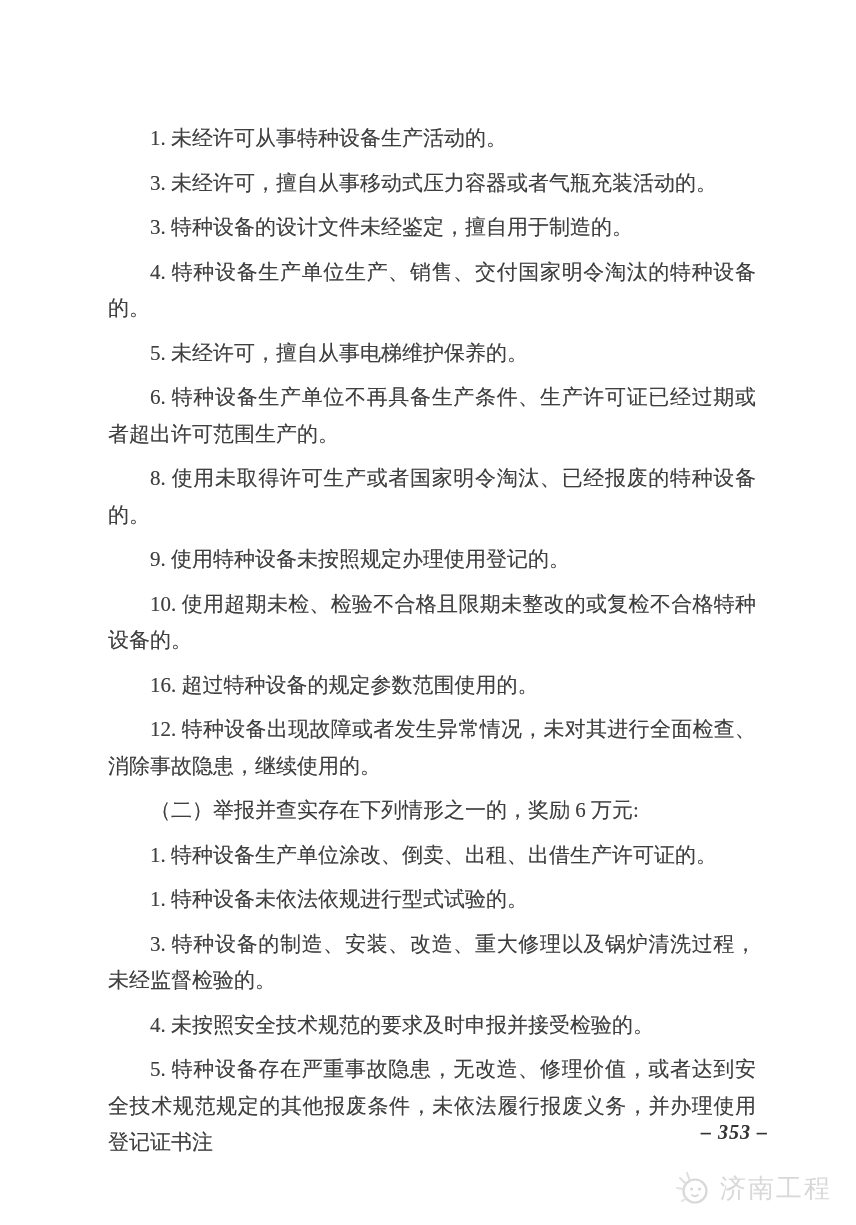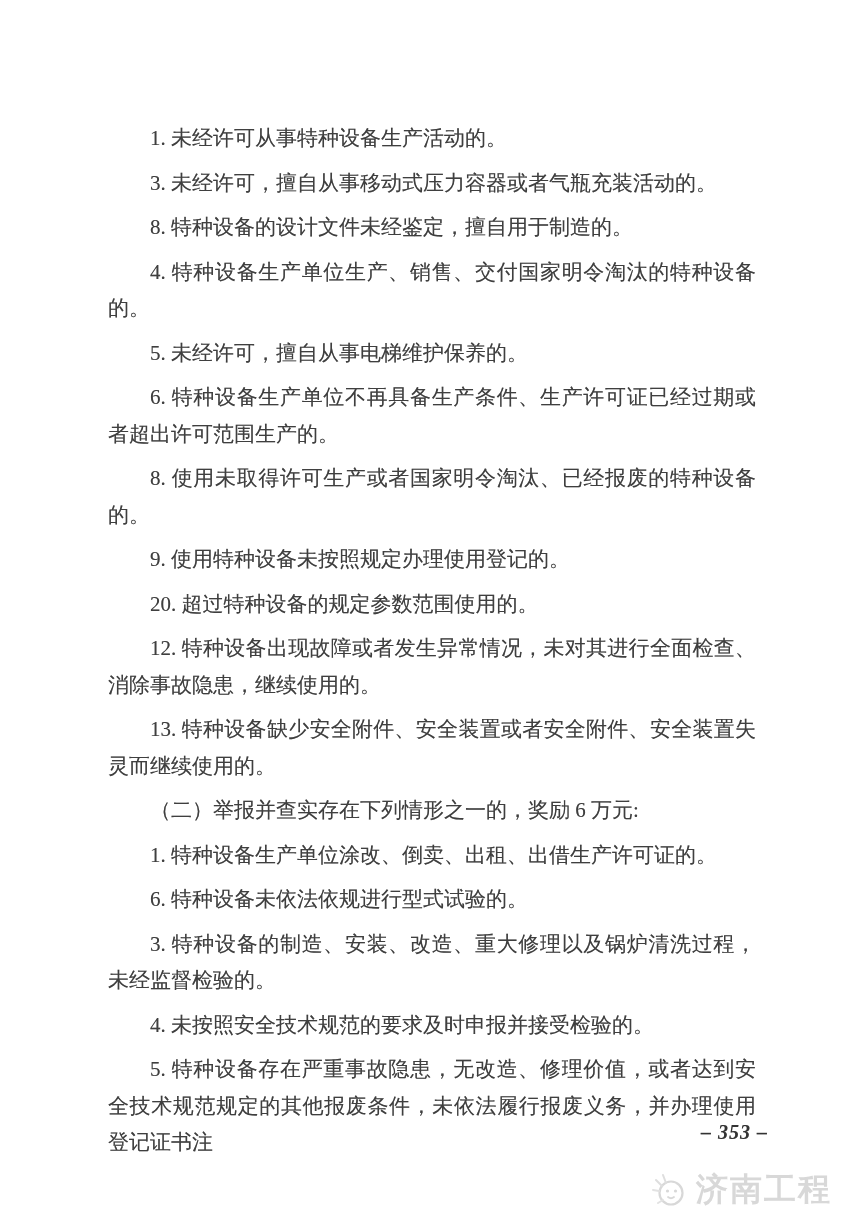--- a/index.html
+++ b/index.html
@@ -46,49 +46,49 @@
     top: 1168px;
     right: 24px;
     display: flex;
     align-items: center;
     gap: 6px;
     color: #d6d6d6;
     user-select: none;
   }
   .watermark-text {
     font-family: "Liberation Sans", "DejaVu Sans", sans-serif;
-    font-size: 32px;
-    font-weight: 700;
+    font-size: 26px;
+    font-weight: 400;
     letter-spacing: 2px;
     color: #d8d8d8;
   }
   .watermark svg {
     display: block;
   }
 </style>
 </head>
 <body>
 
 <div class="page">
 
   <div class="content">
     <p class="para">1. 未经许可从事特种设备生产活动的。</p>
     <p class="para">3. 未经许可，擅自从事移动式压力容器或者气瓶充装活动的。</p>
-    <p class="para">8. 特种设备的设计文件未经鉴定，擅自用于制造的。</p>
+    <p class="para">3. 特种设备的设计文件未经鉴定，擅自用于制造的。</p>
     <p class="para">4. 特种设备生产单位生产、销售、交付国家明令淘汰的特种设备的。</p>
     <p class="para">5. 未经许可，擅自从事电梯维护保养的。</p>
     <p class="para">6. 特种设备生产单位不再具备生产条件、生产许可证已经过期或者超出许可范围生产的。</p>
     <p class="para">8. 使用未取得许可生产或者国家明令淘汰、已经报废的特种设备的。</p>
     <p class="para">9. 使用特种设备未按照规定办理使用登记的。</p>
-    <p class="para">20. 超过特种设备的规定参数范围使用的。</p>
+    <p class="para">10. 使用超期未检、检验不合格且限期未整改的或复检不合格特种设备的。</p>
+    <p class="para">16. 超过特种设备的规定参数范围使用的。</p>
     <p class="para">12. 特种设备出现故障或者发生异常情况，未对其进行全面检查、消除事故隐患，继续使用的。</p>
-    <p class="para">13. 特种设备缺少安全附件、安全装置或者安全附件、安全装置失灵而继续使用的。</p>
     <p class="para">（二）举报并查实存在下列情形之一的，奖励 6 万元:</p>
     <p class="para">1. 特种设备生产单位涂改、倒卖、出租、出借生产许可证的。</p>
-    <p class="para">6. 特种设备未依法依规进行型式试验的。</p>
+    <p class="para">1. 特种设备未依法依规进行型式试验的。</p>
     <p class="para">3. 特种设备的制造、安装、改造、重大修理以及锅炉清洗过程，未经监督检验的。</p>
     <p class="para">4. 未按照安全技术规范的要求及时申报并接受检验的。</p>
     <p class="para">5. 特种设备存在严重事故隐患，无改造、修理价值，或者达到安全技术规范规定的其他报废条件，未依法履行报废义务，并办理使用登记证书注</p>
   </div>
 
   <div class="page-number">– 353 –</div>
 
   <div class="watermark">
     <span>
       <svg width="40" height="40" viewBox="0 0 40 40" fill="none">

